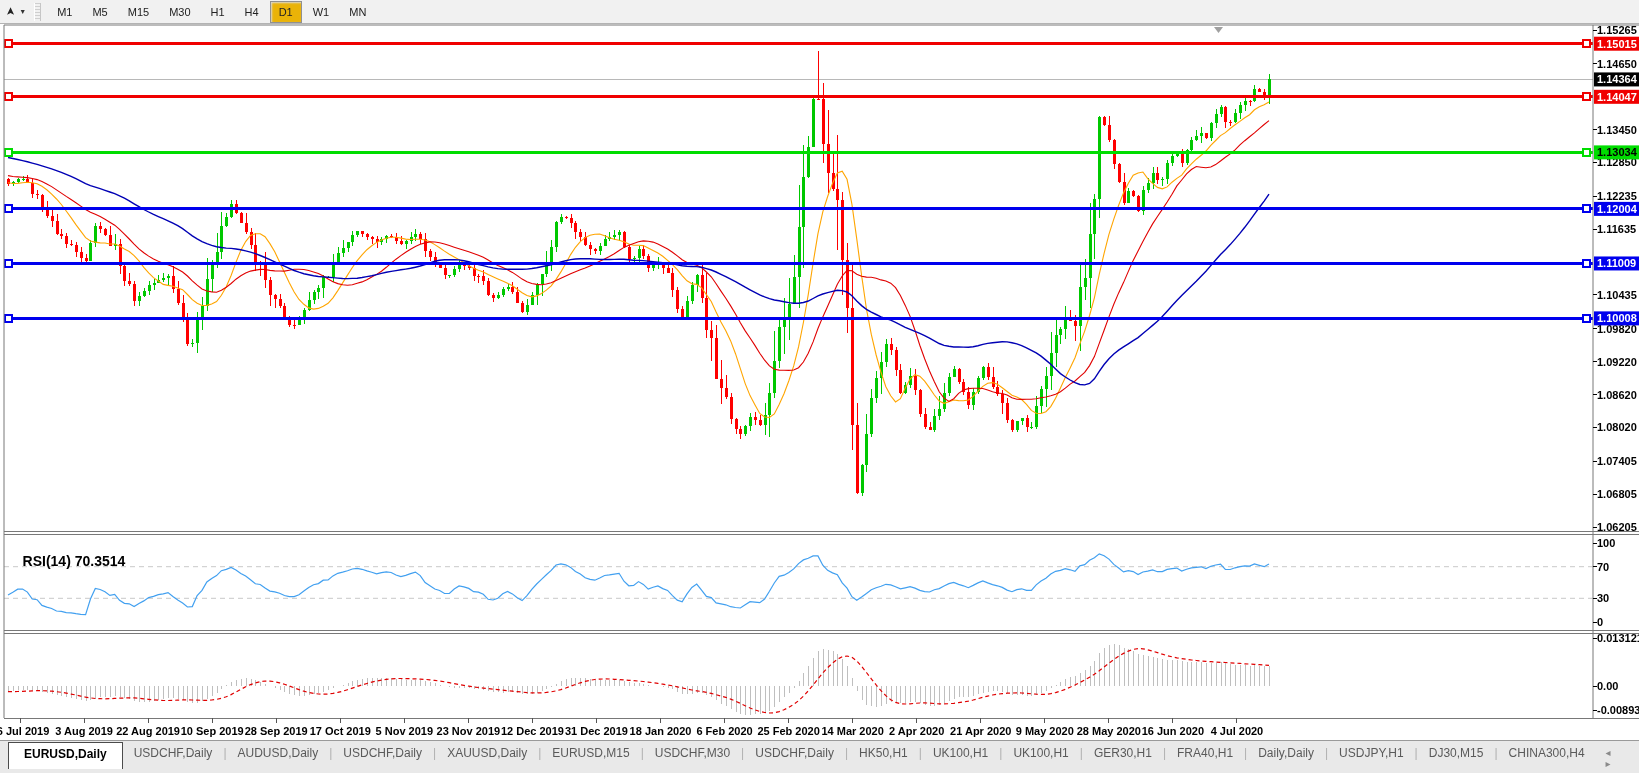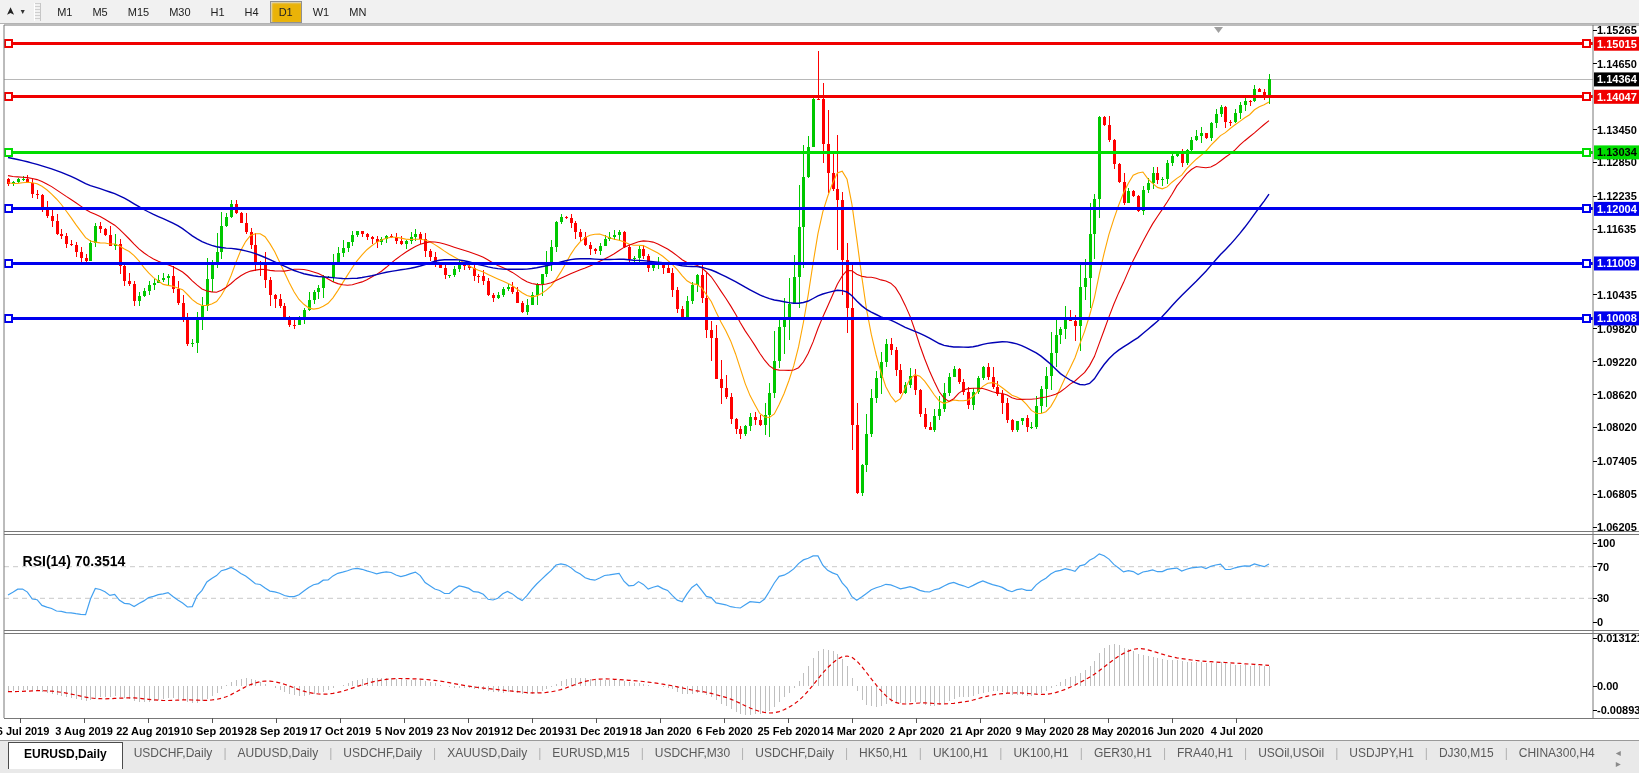--- a/index.html
+++ b/index.html
@@ -1008,21 +1008,21 @@
     <div class="tab">HK50,H1</div>
     <div class="tab-sep">|</div>
     <div class="tab">UK100,H1</div>
     <div class="tab-sep">|</div>
     <div class="tab">UK100,H1</div>
     <div class="tab-sep">|</div>
     <div class="tab">GER30,H1</div>
     <div class="tab-sep">|</div>
     <div class="tab">FRA40,H1</div>
     <div class="tab-sep">|</div>
-    <div class="tab">USOil,USOil</div>
+    <div class="tab">Daily,Daily</div>
     <div class="tab-sep">|</div>
     <div class="tab">USDJPY,H1</div>
     <div class="tab-sep">|</div>
     <div class="tab">DJ30,M15</div>
     <div class="tab-sep">|</div>
     <div class="tab">CHINA300,H4</div>
     <div class="tab-scroll">◂ ▸</div>
   </div>
 
 </body></html>

